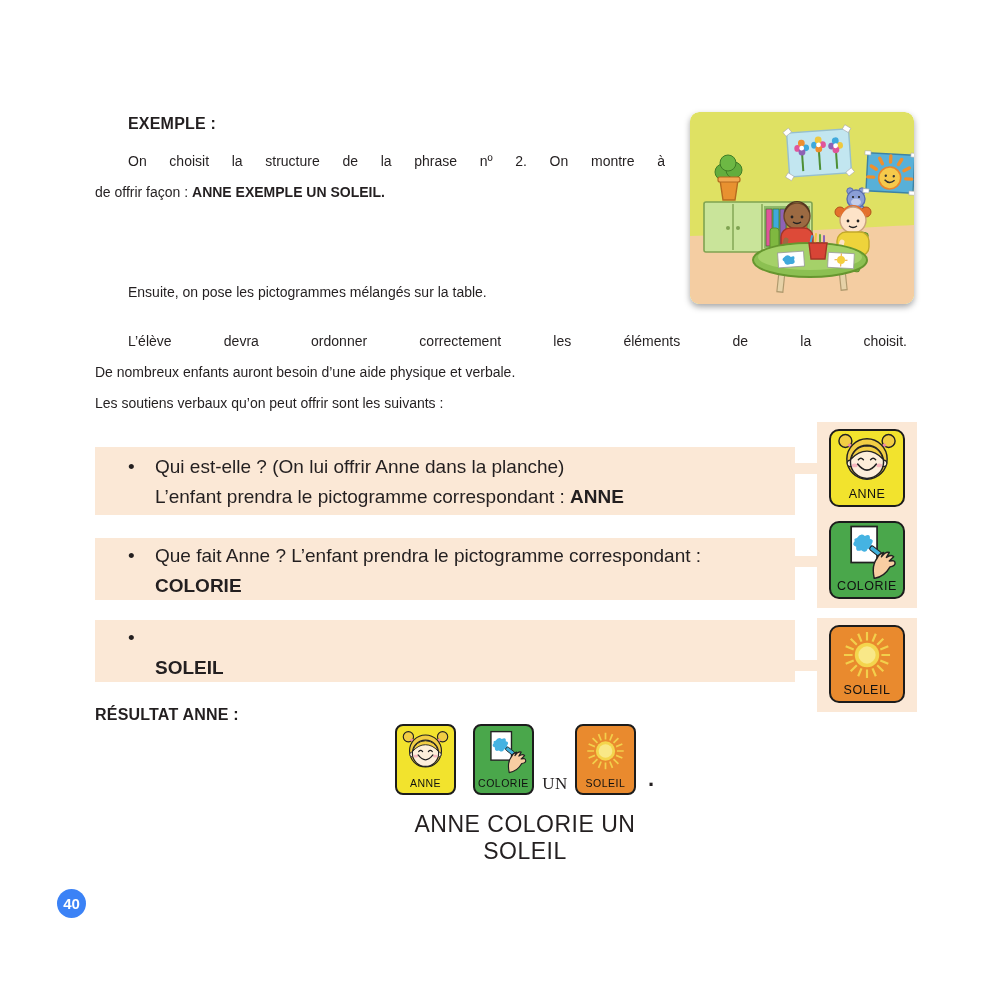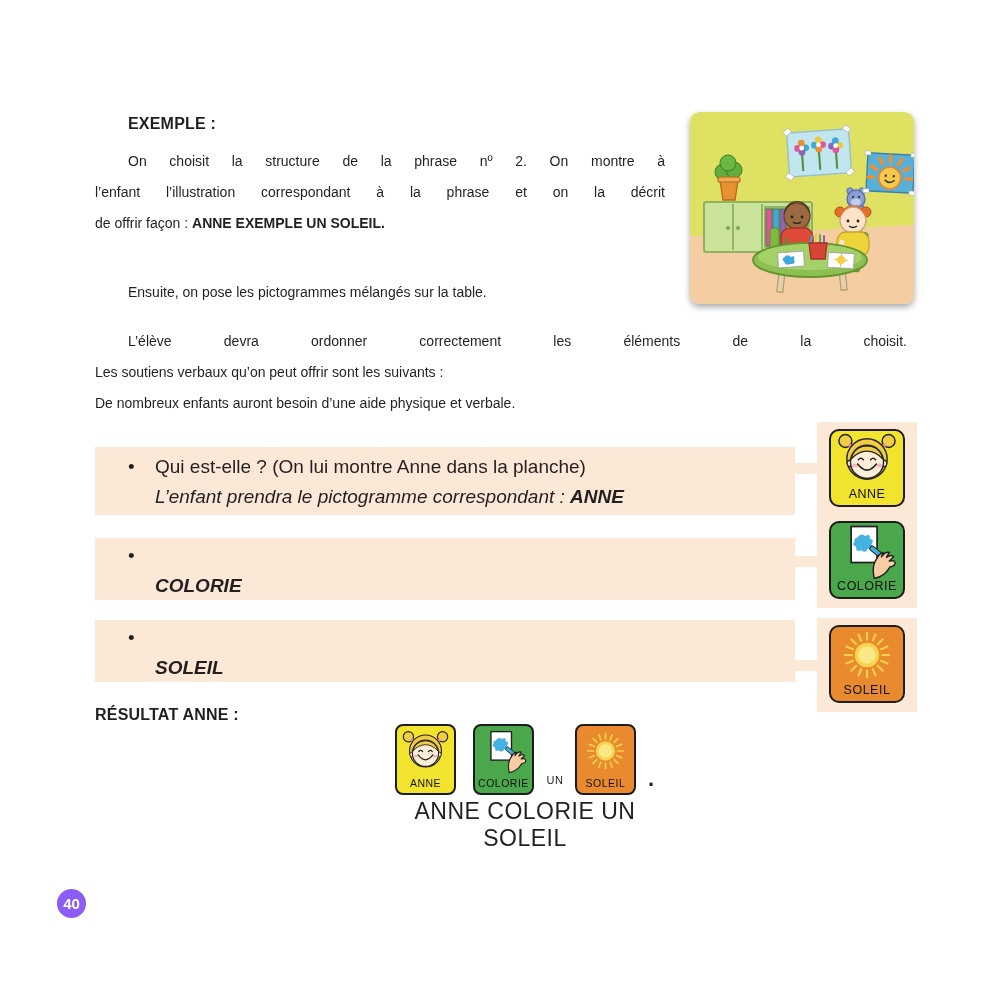--- a/index.html
+++ b/index.html
@@ -17,21 +17,21 @@
   .h-bold { font-size:16px; font-weight:bold; letter-spacing:.2px; }
   .body-txt { font-size:14px; line-height:31px; }
   .jline { text-align:justify; text-align-last:justify; overflow:hidden; height:31px; }
   .indent { padding-left:33px; }
   b, .bold { font-weight:bold; }
 
   
   .bullet-box { left:95px; width:700px; background:#fbe8d6; font-size:19px; line-height:30px; }
   .b-line { padding-left:33px; display:flex; }
   .b-dot { width:27px; flex:none; }
-  .b-cont { padding-left:60px;font-style:italic; }
+  .b-cont { padding-left:60px; }
 
   
   .strip { left:817px; width:100px; height:94px; background:#fbe8d6; }
   .connector { left:793px; width:27px; height:11px; background:#fbe8d6; }
 
   
   .picto-card {
     border:2.5px solid #1c1c1c; border-radius:10px;
     display:flex; flex-direction:column; align-items:center;
     overflow:hidden;
@@ -47,22 +47,22 @@
 
   
   .illu {
     left:690px; top:112px; width:224px; height:192px;
     border-radius:9px; overflow:hidden;
     box-shadow:0 3px 6px rgba(0,0,0,.35);
   }
   .illu svg { display:block; width:100%; height:100%; }
 
   
-  .result-word { font-size:11px; letter-spacing:.5px; }
-  .result-caption { font-size:23px; letter-spacing:.5px; text-align:center; }
+  .result-word { font-size:17px; letter-spacing:.5px;font-family:Liberation Serif, serif; }
+  .result-caption { font-size:23px; letter-spacing:.5px; text-align:center;margin-top:13px; }
 
   
   .page-badge {
     left:57px; top:889px; width:29px; height:29px; border-radius:50%;
     color:#fff; font-size:15px; font-weight:bold;
     display:flex; align-items:center; justify-content:center;
   }
   .hidden-defs { position:absolute; width:0; height:0; overflow:hidden; }
 </style>
 </head>
@@ -118,21 +118,20 @@
       <circle cx="50" cy="38" r="17" fill="#f4d54d"></circle>
       <circle cx="50" cy="38" r="12" fill="#f9e888"></circle>
     </symbol>
   </defs>
 </svg>
 
 <div class="abs h-bold" style="left:128px; top:115px;">EXEMPLE :</div>
 
 <div class="abs body-txt" style="left:95px; top:146px; width:570px;">
   <div class="jline indent">On choisit la structure de la phrase nº 2. On montre à</div>
-  <div class="jline">l’enfant l’illustration correspondant à la phrase et on la décrit</div>
   <div><span>de offrir façon : </span><b>ANNE EXEMPLE UN SOLEIL.</b></div>
 </div>
 
 <div class="abs illu">
   <svg viewBox="0 0 224 192">
     <clipPath id="illuClip">
         <rect x="0" y="0" width="224" height="192" rx="9"></rect>
       </clipPath>
     <g clip-path="url(#illuClip)">
       <rect width="224" height="192" fill="#dfe163"></rect>
@@ -275,37 +274,38 @@
       </g>
       <path d="M119,131 L137,131 L135,147 L121,147 Z" fill="#d84436" stroke="#a33427" stroke-width="1.4"></path>
     </g>
   </svg>
 </div>
 
 <div class="abs body-txt indent" style="left:95px; top:277px; width:600px;">Ensuite, on pose les pictogrammes mélangés sur la table.</div>
 
 <div class="abs body-txt" style="left:95px; top:326px; width:812px;">
   <div class="jline indent">L’élève devra ordonner correctement les éléments de la choisit.</div>
+  <div>De nombreux enfants auront besoin d’une aide physique et verbale.</div>
   <div>Les soutiens verbaux qu’on peut offrir sont les suivants :</div>
-  <div>De nombreux enfants auront besoin d’une aide physique et verbale.</div>
 </div>
 
 <div class="abs bullet-box" style="top: 447px; height: 68px; padding-top: 5px; background: rgb(251, 232, 214);">
   <div class="b-line">
     <span class="b-dot">•</span>
-    <span>Qui est-elle ? (On lui montre Anne dans la planche)</span>
+    <span>Qui est-elle ? (On lui offrir Anne dans la planche)</span>
   </div>
   <div class="b-cont">
     <span>L’enfant prendra le pictogramme correspondant : </span><b>ANNE</b>
   </div>
 </div>
 
 <div class="abs bullet-box" style="top: 538px; height: 62px; padding-top: 3px; background: rgb(251, 232, 214);">
   <div class="b-line">
     <span class="b-dot">•</span>
+    <span>Que fait Anne ? L’enfant prendra le pictogramme correspondant :</span>
   </div>
   <div class="b-cont"><b>COLORIE</b></div>
 </div>
 
 <div class="abs bullet-box" style="top: 620px; height: 62px; padding-top: 3px; background: rgb(251, 232, 214);">
   <div class="b-line">
     <span class="b-dot">•</span>
   </div>
   <div class="b-cont"><b>SOLEIL</b></div>
 </div>
@@ -363,15 +363,15 @@
   <svg>
       <use href="#sym-sun"></use>
     </svg>
   <div class="picto-label">SOLEIL</div>
 </div>
 
 <div class="abs" style="left:648px; top:766px; font-size:22px; font-weight:bold;">.</div>
 
 <div class="abs result-caption" style="left:375px; top:798px; width:300px;">ANNE COLORIE UN SOLEIL</div>
 
-<div class="abs page-badge" style="background: #8b5cf6; text-align: center;">
+<div class="abs page-badge" style="background: #3b82f6; text-align: center;">
   <span>40</span>
 </div>
 
 </body></html>

